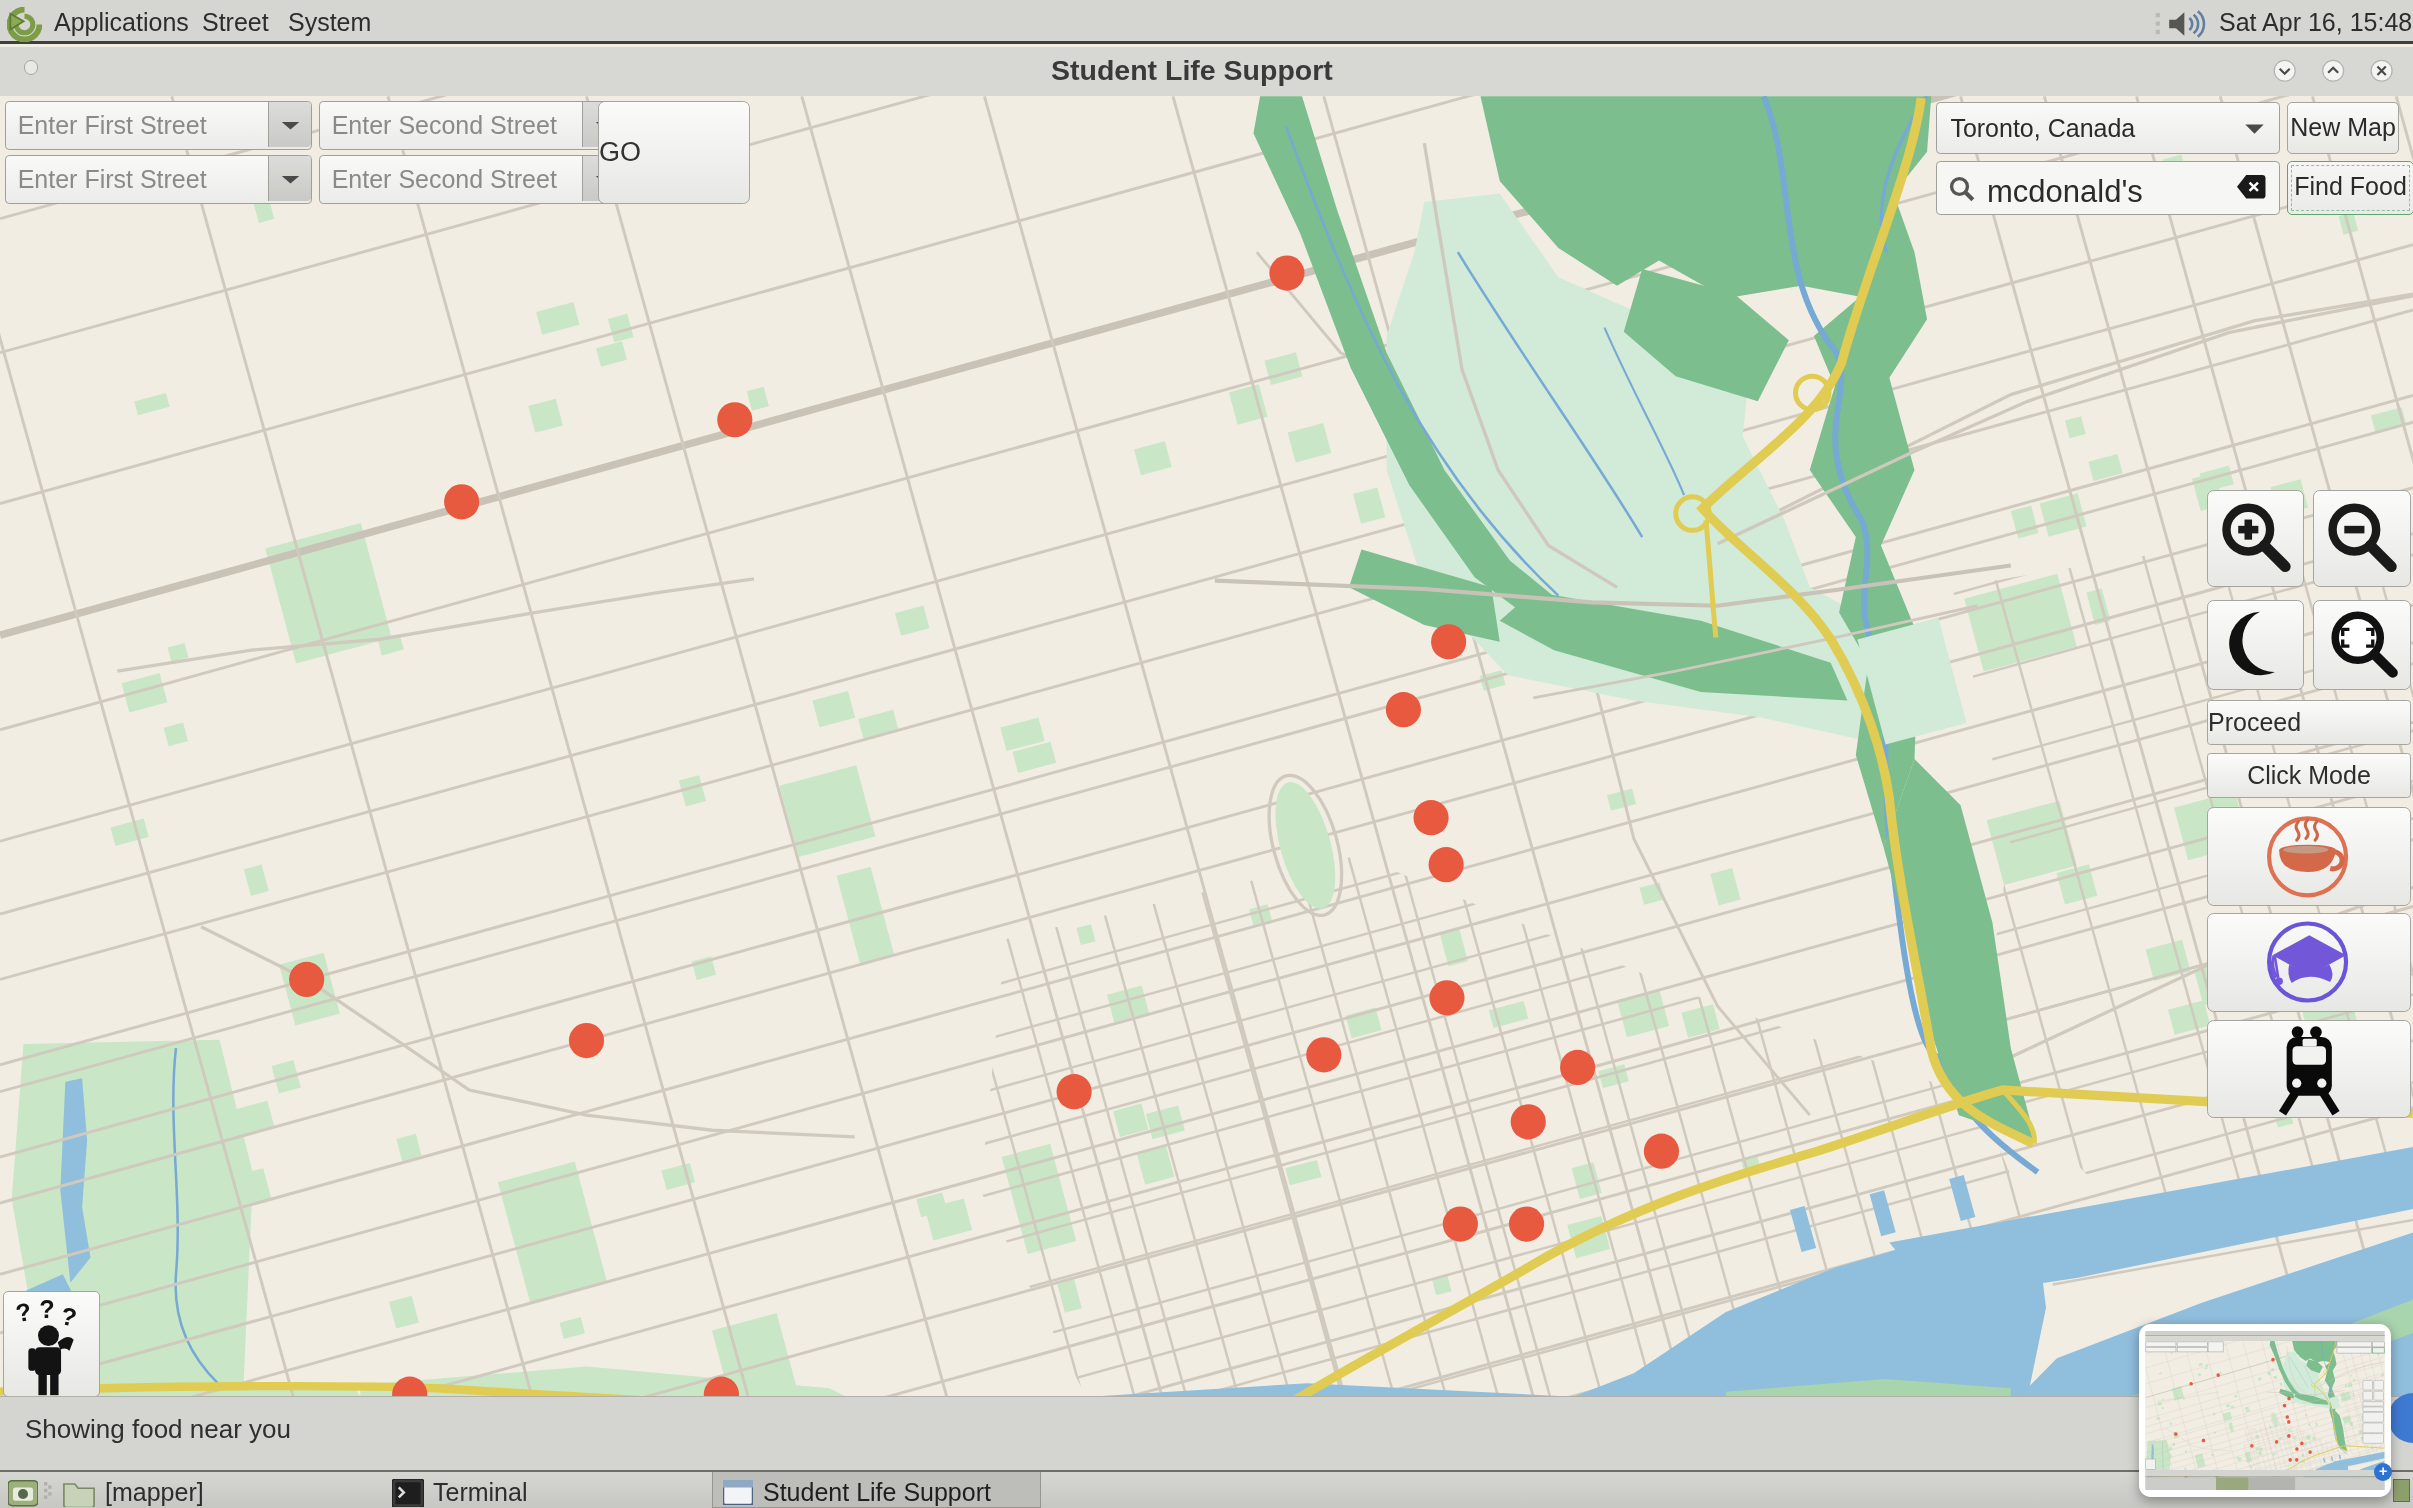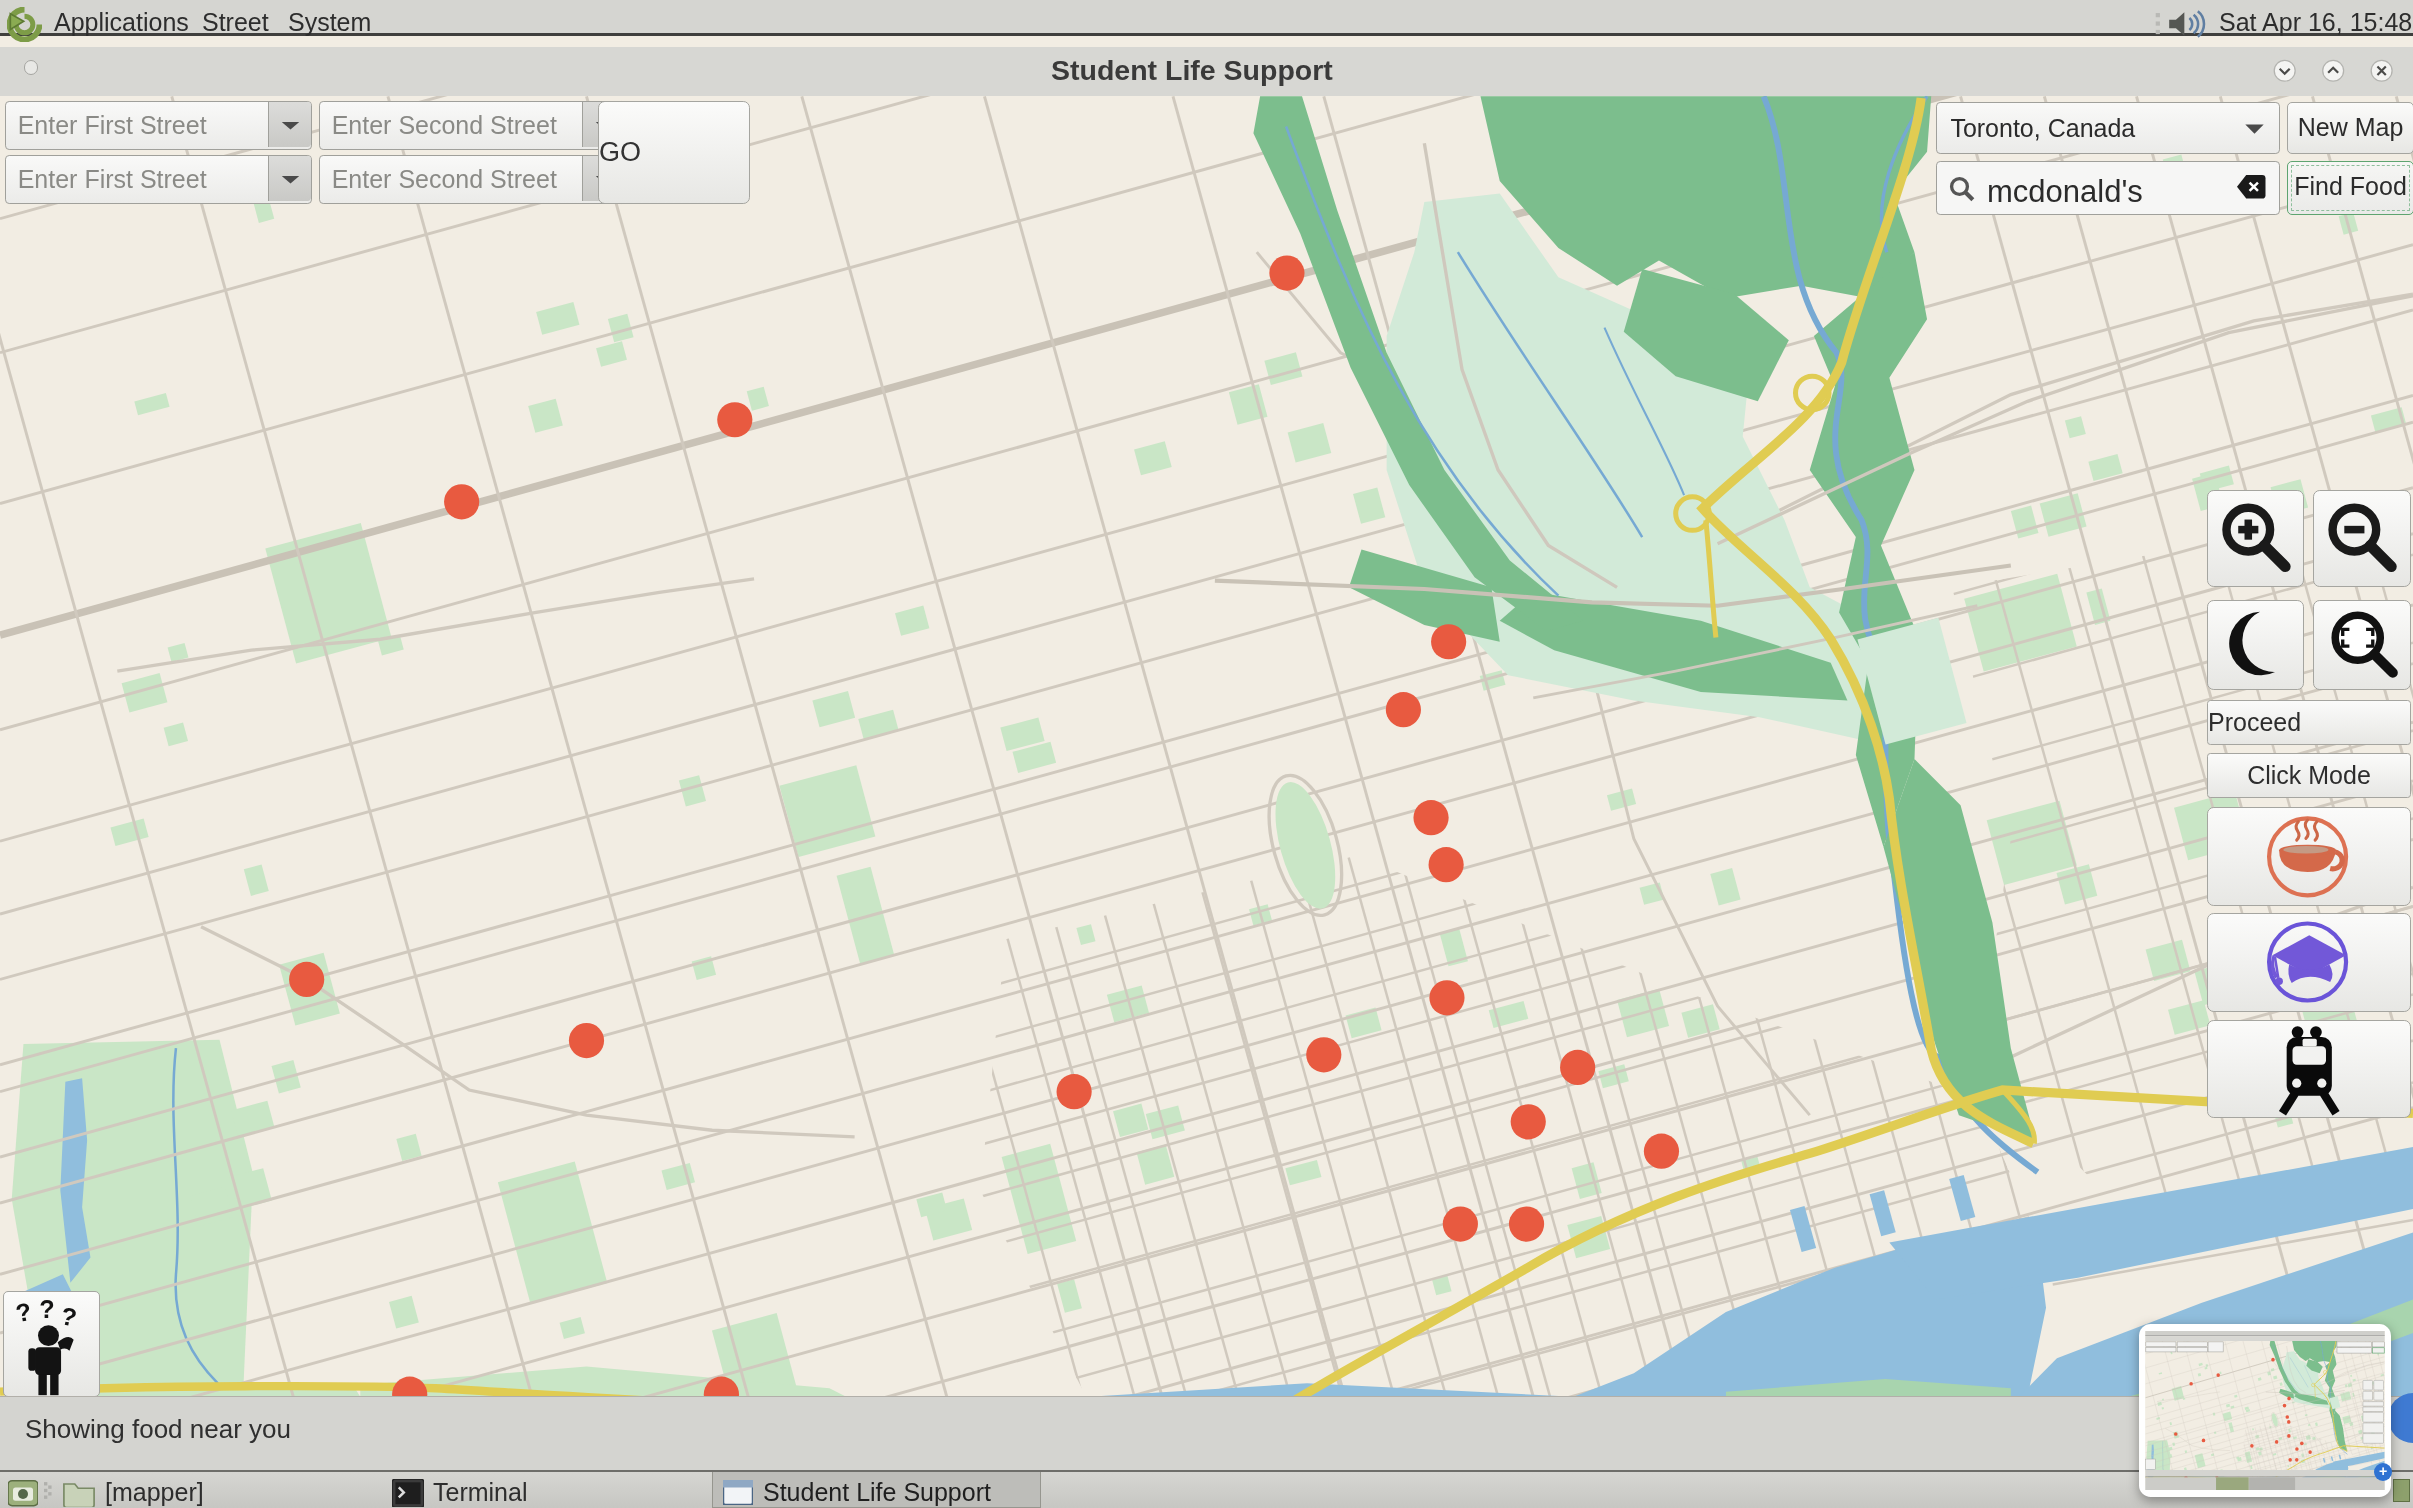--- a/index.html
+++ b/index.html
@@ -1,17 +1,17 @@
 <!DOCTYPE html>
 <html style="font-size:13.4px"><head><meta charset="utf-8">
 <style>
 *{margin:0;padding:0;box-sizing:border-box}
 html,body{width:2413px;height:1508px;overflow:hidden;font-family:"Liberation Sans",sans-serif;background:#f2ede3}
 .abs{position:absolute}
-#menubar{left:0;top:0;width:2413px;height:36px;background:#d5d5d1;border-bottom:3.4px solid #3f3f3d}
+#menubar{left:0;top:0;width:2413px;height:44px;background:#d5d5d1;border-bottom:3.4px solid #3f3f3d}
 #titlebar{left:0;top:47px;width:2413px;height:49px;background:#d7d7d3}
 .btn{background:linear-gradient(#fbfbfa,#e7e7e4);border:1.7px solid #a5a5a0;border-radius:6.7px}
 .combo{background:linear-gradient(#f9f9f8,#ebebe9);border:1.7px solid #a0a09b;border-radius:4.2px}
 .mtxt{color:#2d2d2d;font-size:25px}
 </style></head>
 <body>
 <div class="abs" id="menubar">
   <svg class="abs" style="left:6.7px;top:6.7px" width="35" height="35" viewBox="0 0 42 42">
     <path d="M21 3 A18 18 0 1 0 39 21" fill="none" stroke="#7d9c47" stroke-width="7"></path>
     <path d="M21 11 A10 10 0 1 1 11 21" fill="none" stroke="#7d9c47" stroke-width="6"></path>
@@ -355,21 +355,21 @@
       </svg></div>
 </div>
 <div class="abs btn" style="left:598px;top:101px;width:152px;height:103px;line-height:100px;font-size:27px;color:#333">GO</div>
 
 <div class="abs combo" style="left:1936px;top:102px;width:344px;height:52px">
   <span class="abs" style="left:13.4px;top:11px;font-size:25px;color:#2b2b2b">Toronto, Canada</span>
   <svg class="abs" style="right:11.7px;top:18.4px" width="25" height="17" viewBox="0 0 30 20">
       <polygon points="4,4 26,4 15,15" fill="#4a4a4a"></polygon>
     </svg>
 </div>
-<div class="abs btn" style="left:2287px;top:102px;width:127px;height:52px;text-align:center;line-height:49px;font-size:25px;color:#2b2b2b;border-radius:5px">New Map</div>
+<div class="abs btn" style="left:2287px;top:102px;width:112px;height:52px;text-align:center;line-height:49px;font-size:25px;color:#2b2b2b;border-radius:5px">New Map</div>
 <div class="abs combo" style="left:1936px;top:161px;width:344px;height:54px;background:#f6f6f5">
   <svg class="abs" style="left:10px;top:11.7px" width="30" height="30" viewBox="0 0 36 36">
     <circle cx="15" cy="15" r="9.5" fill="none" stroke="#555" stroke-width="4"></circle>
       <line x1="22" y1="22" x2="31" y2="31" stroke="#555" stroke-width="5"></line>
   </svg>
   <span class="abs" style="left:50px;top:11.7px;font-size:31px;color:#2b2b2b">mcdonald's</span>
   <svg class="abs" style="right:13.4px;top:13.4px" width="28.5" height="23.5" viewBox="0 0 34 28">
     <path d="M11,0 H30 a4,4 0 0 1 4,4 V24 a4,4 0 0 1 -4,4 H11 L0,14 Z" fill="#1a1a1a"></path>
     <path d="M15,9 l10,10 M25,9 l-10,10" stroke="#fff" stroke-width="3"></path>
   </svg>

